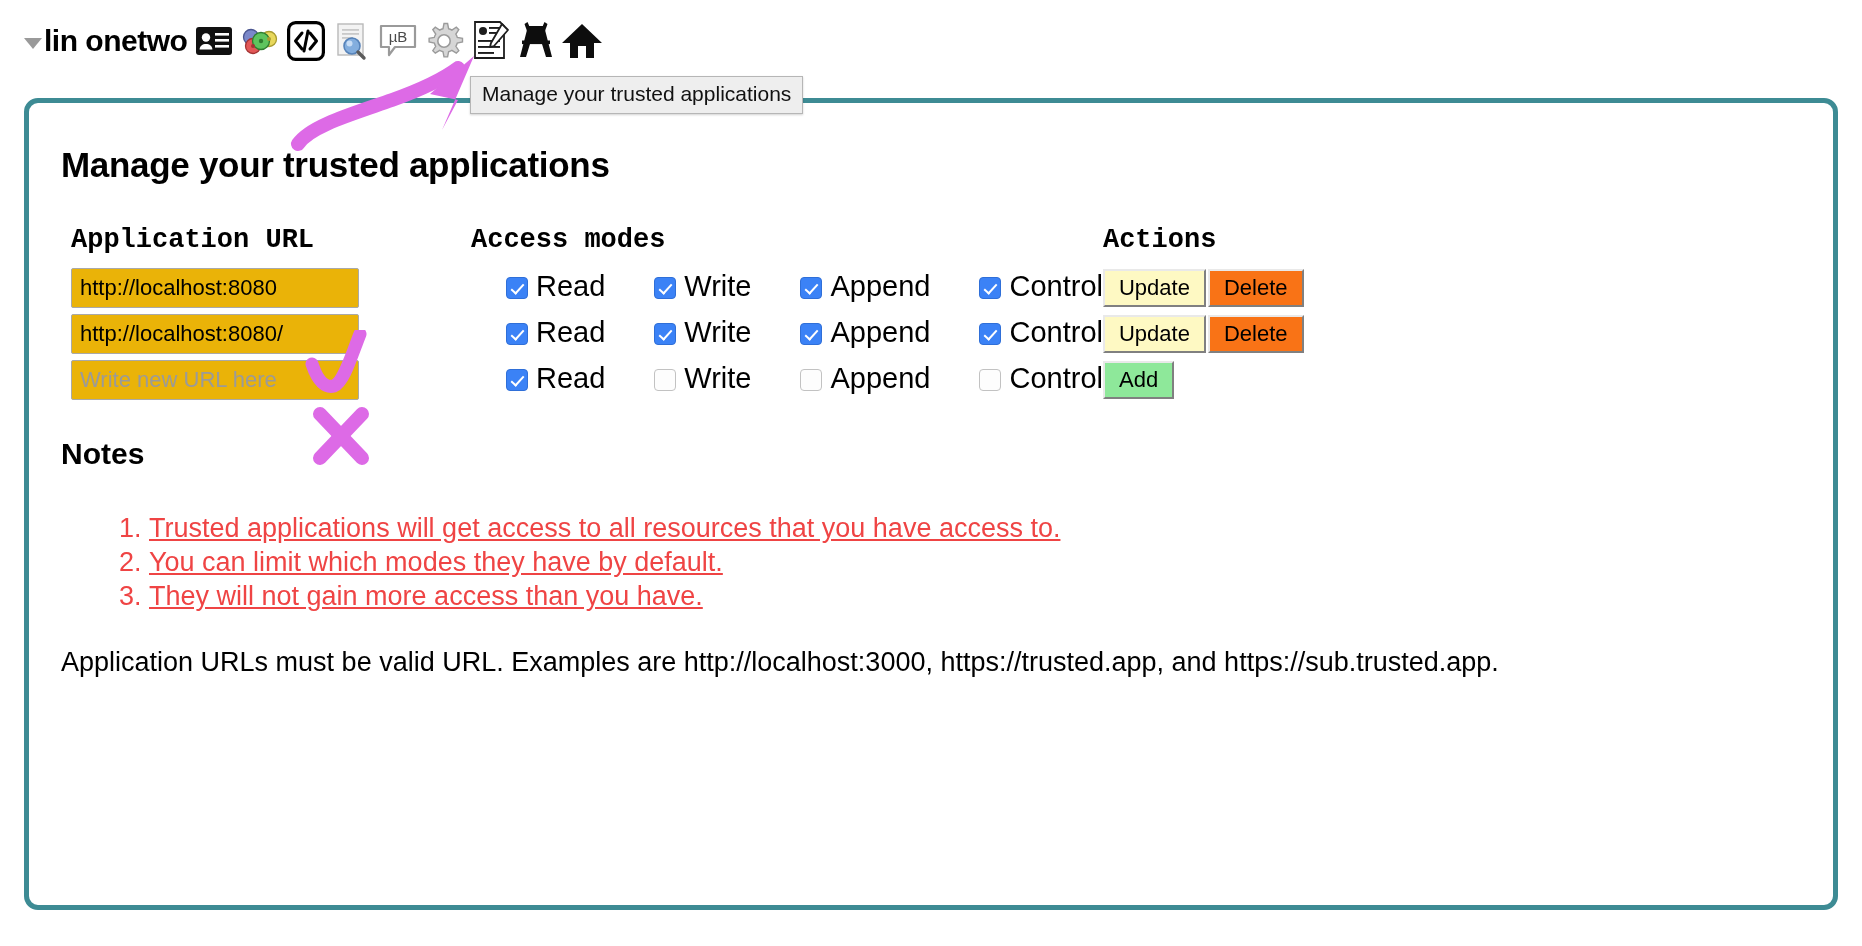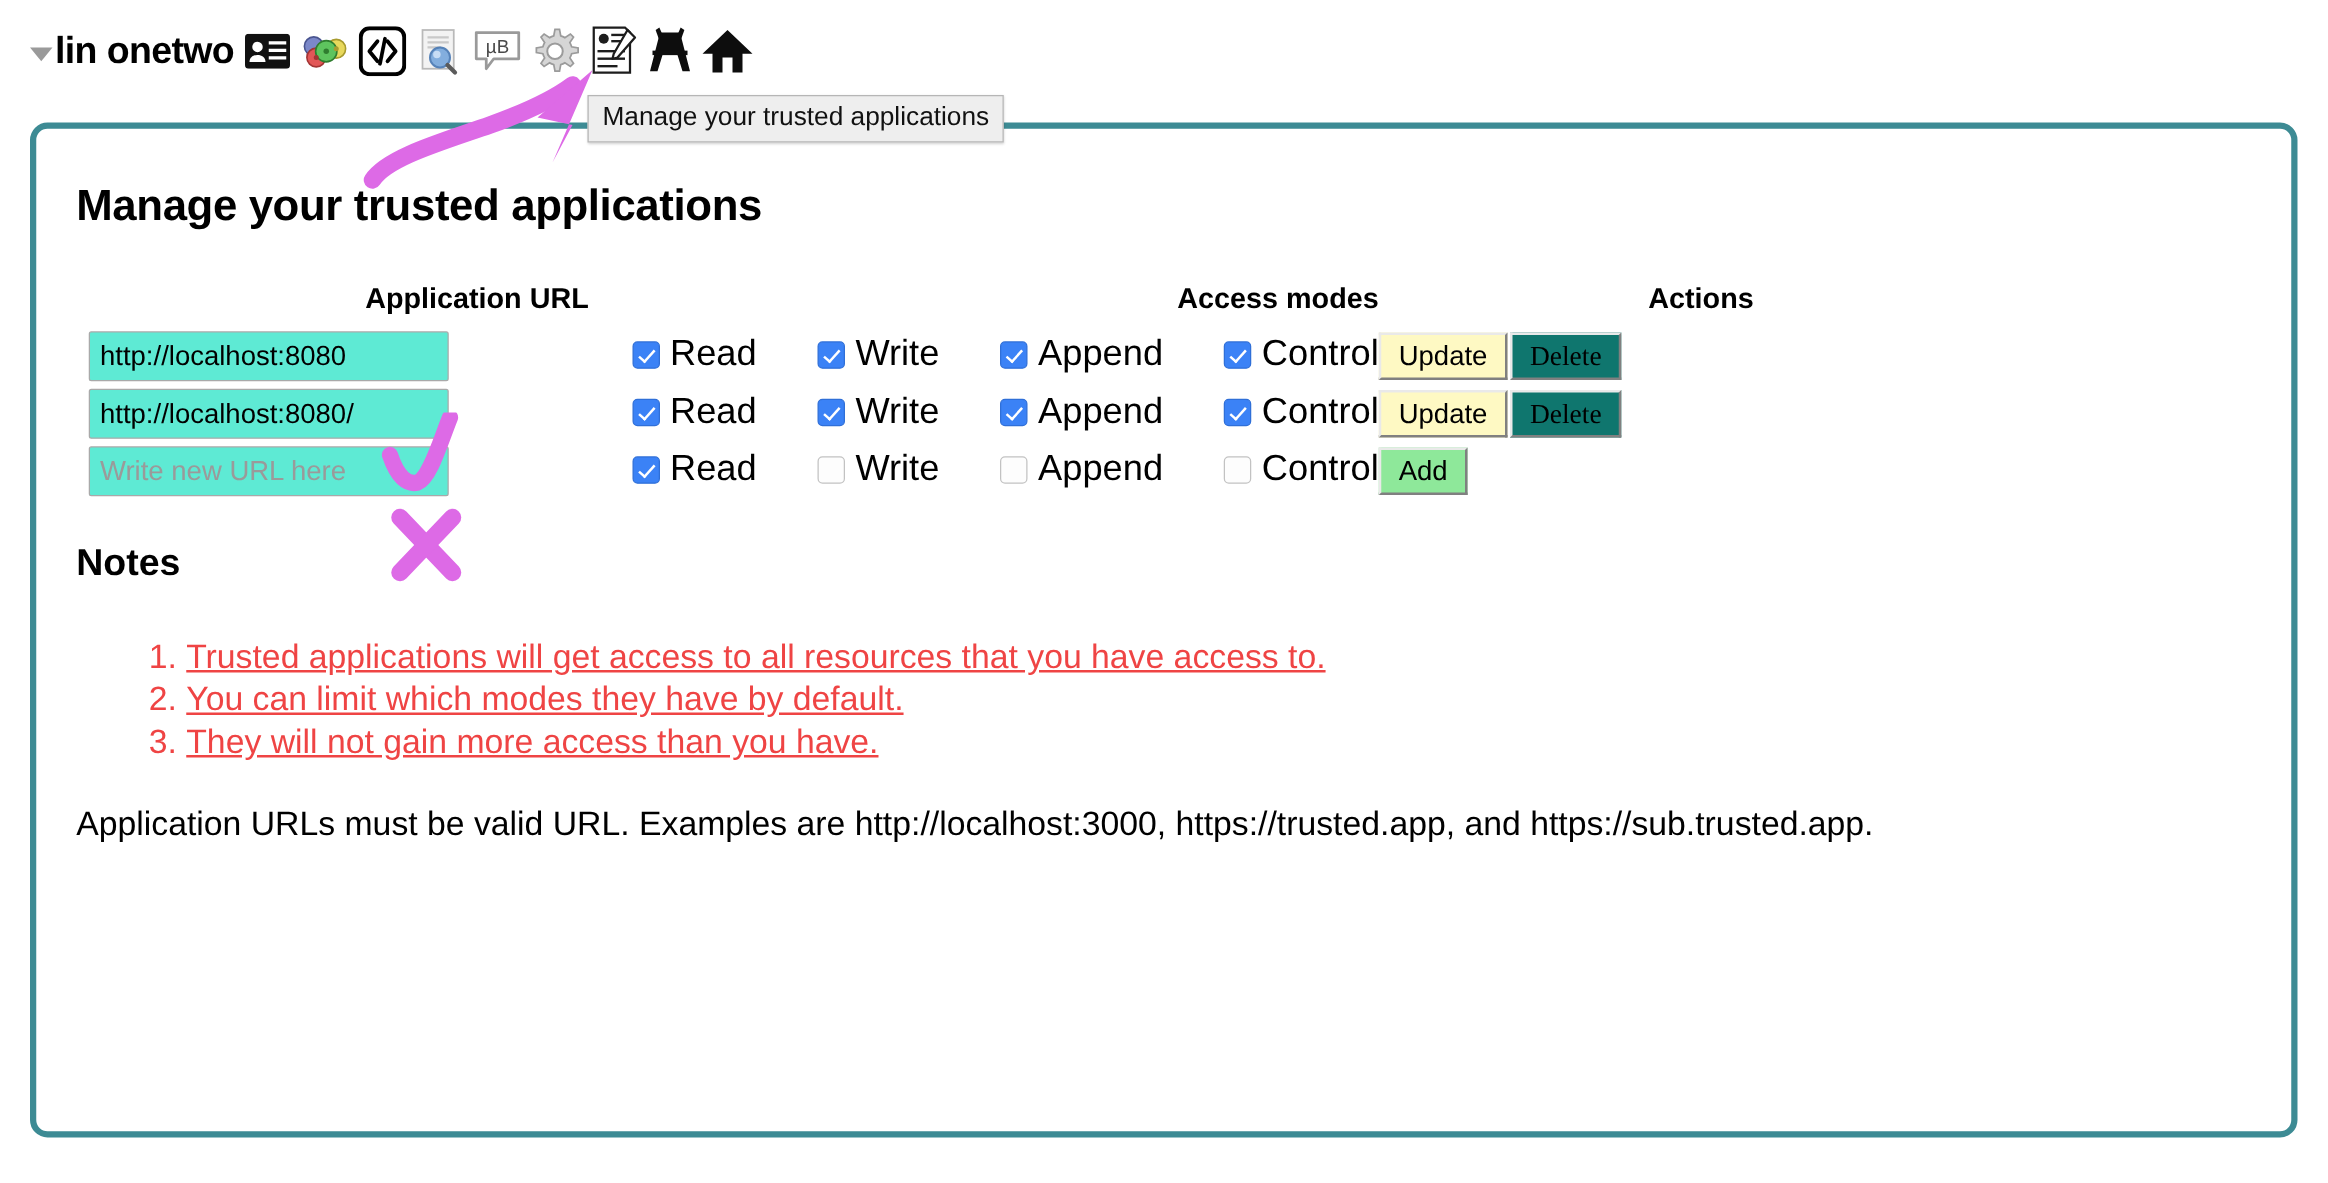--- a/index.html
+++ b/index.html
@@ -97,44 +97,45 @@
     color: #000000;
     margin: 0 0 32px 0;
   }
 
   
   table.apps {
     border-collapse: collapse;
     margin-left: 10px;
   }
   table.apps th {
-    font-size: 23px;
+    font-size: 27px;
     font-weight: bold;
-    text-align: right;
+    text-align: left;
     padding: 0 0 10px 0;
     color: #000;
+    font-family: Liberation Mono, monospace;
   }
   th.col-url   { width: 400px; }
   th.col-modes { width: 470px; padding-left: 60px; }
   th.col-acts  { width: 300px; }
 
   table.apps td { padding: 3px 0; vertical-align: middle; }
   td.cell-url   { width: 400px; }
   td.cell-modes { padding-left: 26px; white-space: nowrap; }
   td.cell-acts  { padding-left: 8px; white-space: nowrap; }
 
   input.url-input {
     width: 288px;
     height: 40px;
     font-size: 22px;
     font-family: "Liberation Sans", sans-serif;
     padding: 2px 8px;
     border: 1px solid #a9a9a9;
     border-radius: 2px;
-    background: #5eead4;
+    background: #eab308;
     color: #000;
   }
   input.url-input::placeholder { color: #9a9a9a; }
 
   
   .mode {
     display: inline-flex;
     align-items: center;
     margin-right: 14px;
     font-size: 29px;
@@ -171,21 +172,21 @@
     padding: 4px 14px 5px 14px;
     border-top: 2px solid #e9e9e9;
     border-left: 2px solid #e9e9e9;
     border-right: 2px solid #808080;
     border-bottom: 2px solid #808080;
     color: #000;
     cursor: pointer;
     line-height: 1.18;
   }
   .btn-update { background: #fef9c3; }
-  .btn-delete { background: #0f766e; margin-left: 2px; font-family: Liberation Serif, serif; }
+  .btn-delete { background: #f97316; margin-left: 2px; }
   .btn-add    { background: #8ee89a; }
 
   
   h2.notes-title {
     font-size: 30px;
     font-weight: bold;
     margin: 34px 0 0 0;
     color: #000;
   }
   ol.notes-list {

